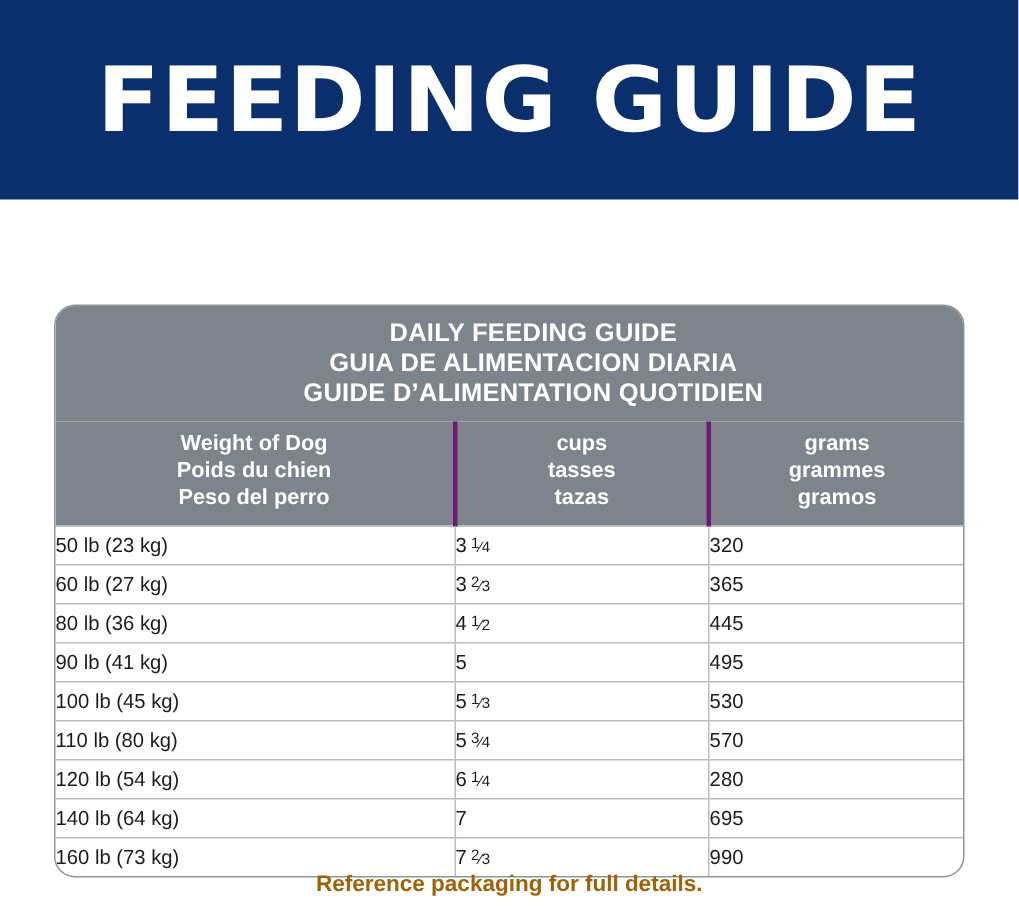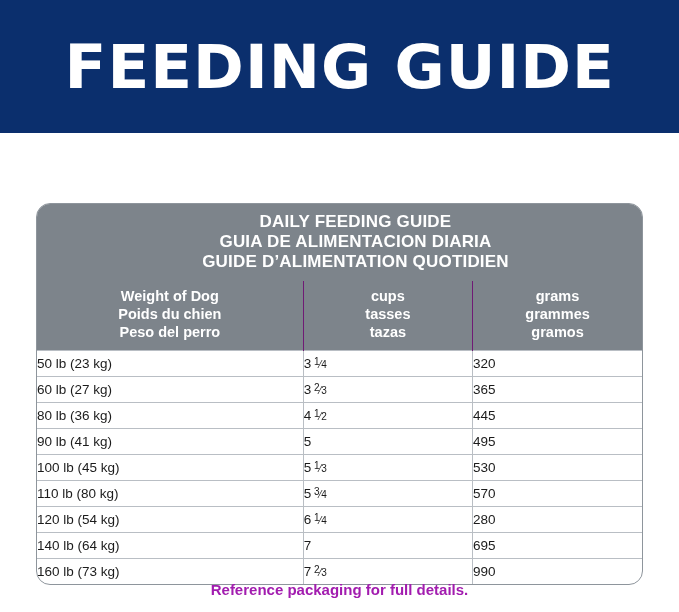--- a/index.html
+++ b/index.html
@@ -80,21 +80,21 @@
   table.guide col.c3 { width: 28%; }
 
   table.guide th {
     background: #7d848b;
     color: #ffffff;
     font-size: 14.5px;
     font-weight: bold;
     line-height: 18px;
     padding: 6px 0 9px 0;
     text-align: center;
-    border-left: 1px solid #701a75;
+    border-left: 3px solid #701a75;
     vertical-align: top;
   }
   table.guide th:first-child { border-left: none; }
 
   table.guide td {
     font-size: 13.5px;
     text-align: left;
     padding: 3px 0 3px 0;
     border: 1px solid #b9bec4;
     color: #1b1b1b;
@@ -114,21 +114,21 @@
   .frac sub { font-size: 10px; vertical-align: 0px; }
 
   .footnote {
     position: absolute;
     left: 0;
     top: 581px;
     width: 679px;
     text-align: center;
     font-size: 15px;
     font-weight: bold;
-    color: #a21caf;
+    color: #a16207;
   }
 </style>
 </head>
 <body>
 
 <div class="page">
 
   <div class="banner">
     <div class="banner-title">FEEDING GUIDE</div>
   </div>

